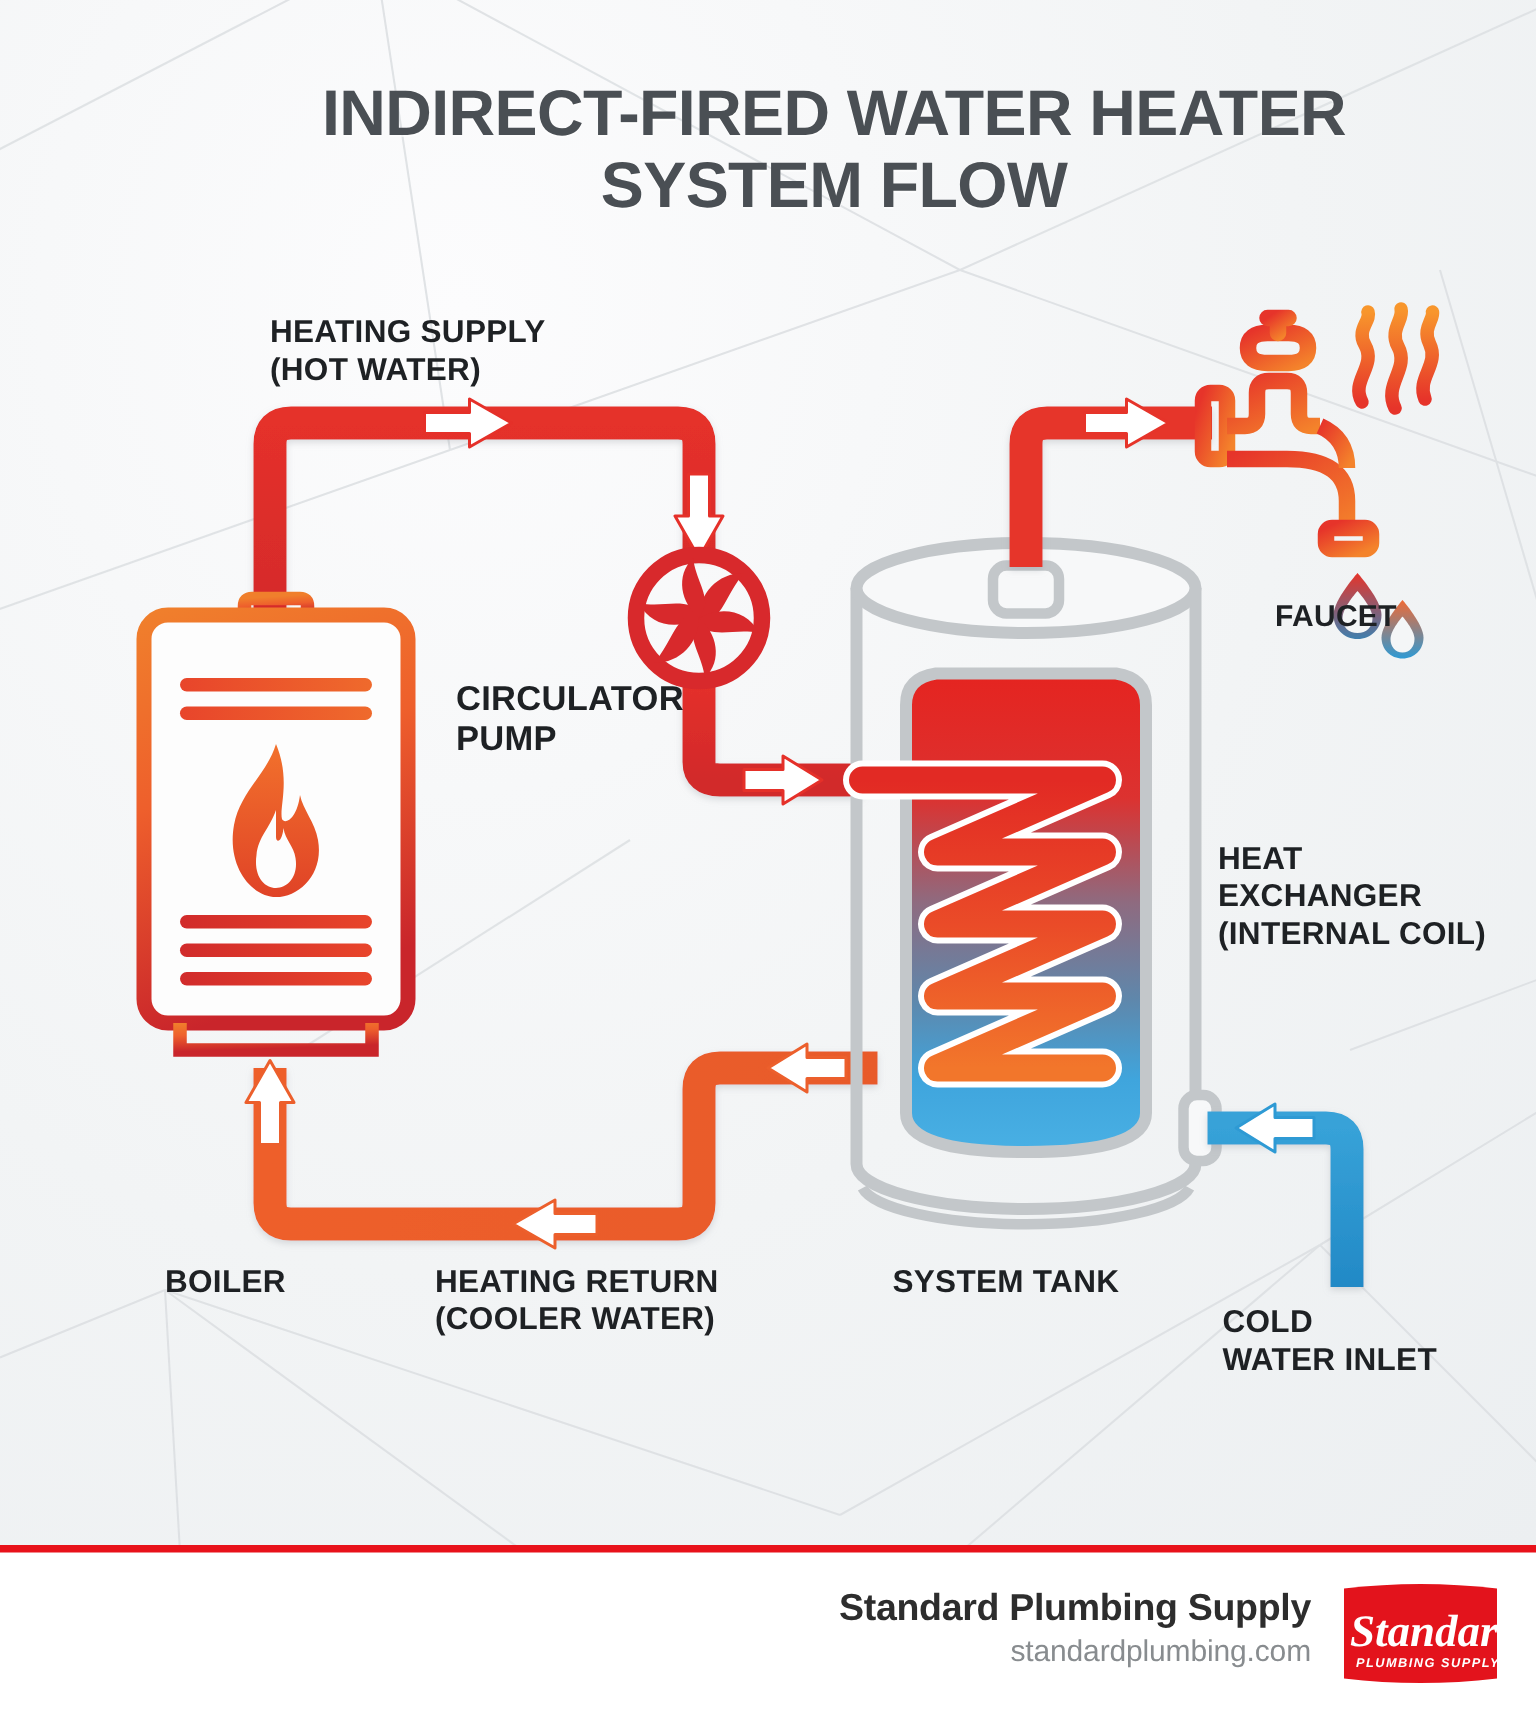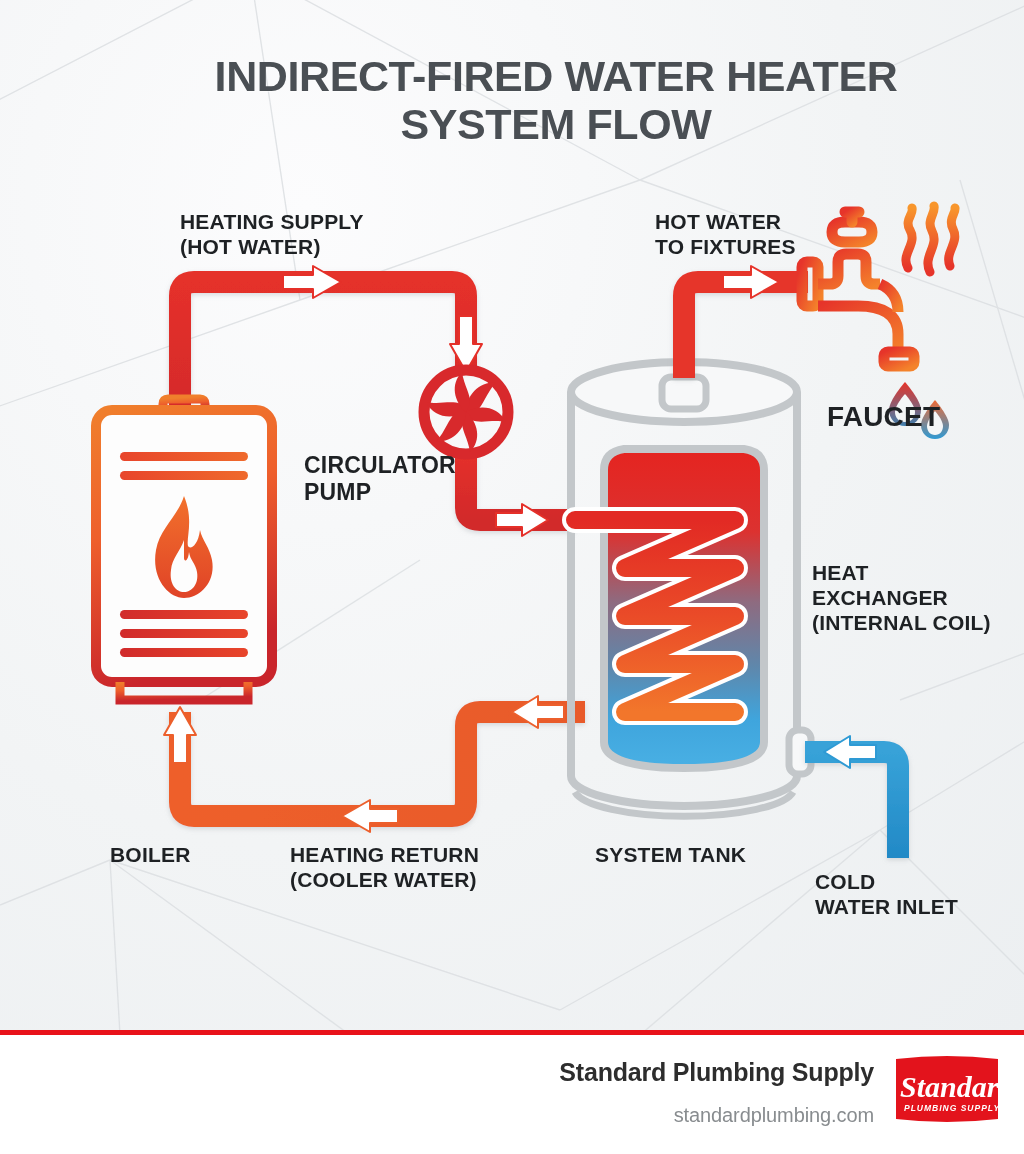--- a/index.html
+++ b/index.html
@@ -31,21 +31,21 @@
     color:#1e2124;
     font-weight:bold;
     letter-spacing:.2px;
     line-height:1.18;
     white-space:pre-line;
     font-stretch:condensed;
   }
 
   #label-heating-supply{left:180px;top:210px;width:280px;font-size:21px;}
   #label-hot-water{left:655px;top:210px;width:230px;font-size:21px;}
-  #label-faucet{left:827px;top:400px;width:170px;font-size:28px;}
+  #label-faucet{left:850px;top:400px;width:170px;font-size:20px;}
   #label-circulator{left:304px;top:452px;width:185px;font-size:23px;}
   #label-heat-exchanger{left:812px;top:561px;width:215px;font-size:21px;text-align:left;}
   #label-boiler{left:110px;top:843px;width:145px;font-size:21px;}
   #label-heating-return{left:290px;top:843px;width:265px;font-size:21px;}
   #label-storage-tank{left:595px;top:843px;width:190px;font-size:21px;}
   #label-cold-inlet{left:815px;top:870px;width:195px;font-size:21px;}
 
   
   #title{
     position:absolute;left:0;top:52px;width:1024px;
@@ -71,21 +71,21 @@
     position:absolute;left:0;top:0;width:1024px;height:5px;
     background:#e8121a;
   }
   #brand-block{
     position:absolute;right:150px;top:28px;text-align:right;
   }
   #brand-name{
     font-size:25px;font-weight:bold;color:#2d2d2d;letter-spacing:-.2px;
   }
   #brand-url{
-    font-size:20px;color:#888c8f;margin-top:17px;letter-spacing:-.1px;
+    font-size:20px;color:#888c8f;margin-top:3px;letter-spacing:-.1px;
   }
   #logo{
     position:absolute;right:18px;top:23px;width:118px;height:72px;
   }
 </style>
 </head>
 <body>
 
 <div id="page">
 
@@ -345,22 +345,20 @@
       <g>
         <path d="M848 752 m0,-16 l0,9 l26,0 l0,14 l-26,0 l0,9 l-26,-16 z" transform="translate(2,0)" fill="#ffffff" stroke="#2e9ad4" stroke-width="2" stroke-linejoin="round"></path>
       </g>
     </svg>
 
     <div id="title">INDIRECT-FIRED WATER HEATER
 SYSTEM FLOW</div>
 
     <div class="lbl" id="label-heating-supply">HEATING SUPPLY
 (HOT WATER)</div>
-    <div class="lbl" id="label-hot-water">HOT WATER
-TO FIXTURES</div>
     <div class="lbl" id="label-faucet">FAUCET</div>
     <div class="lbl" id="label-circulator">CIRCULATOR
 PUMP</div>
     <div class="lbl" id="label-heat-exchanger">HEAT
 EXCHANGER
 (INTERNAL COIL)</div>
     <div class="lbl" id="label-boiler">BOILER</div>
     <div class="lbl" id="label-heating-return">HEATING RETURN
 (COOLER WATER)</div>
     <div class="lbl" id="label-storage-tank">SYSTEM TANK</div>

